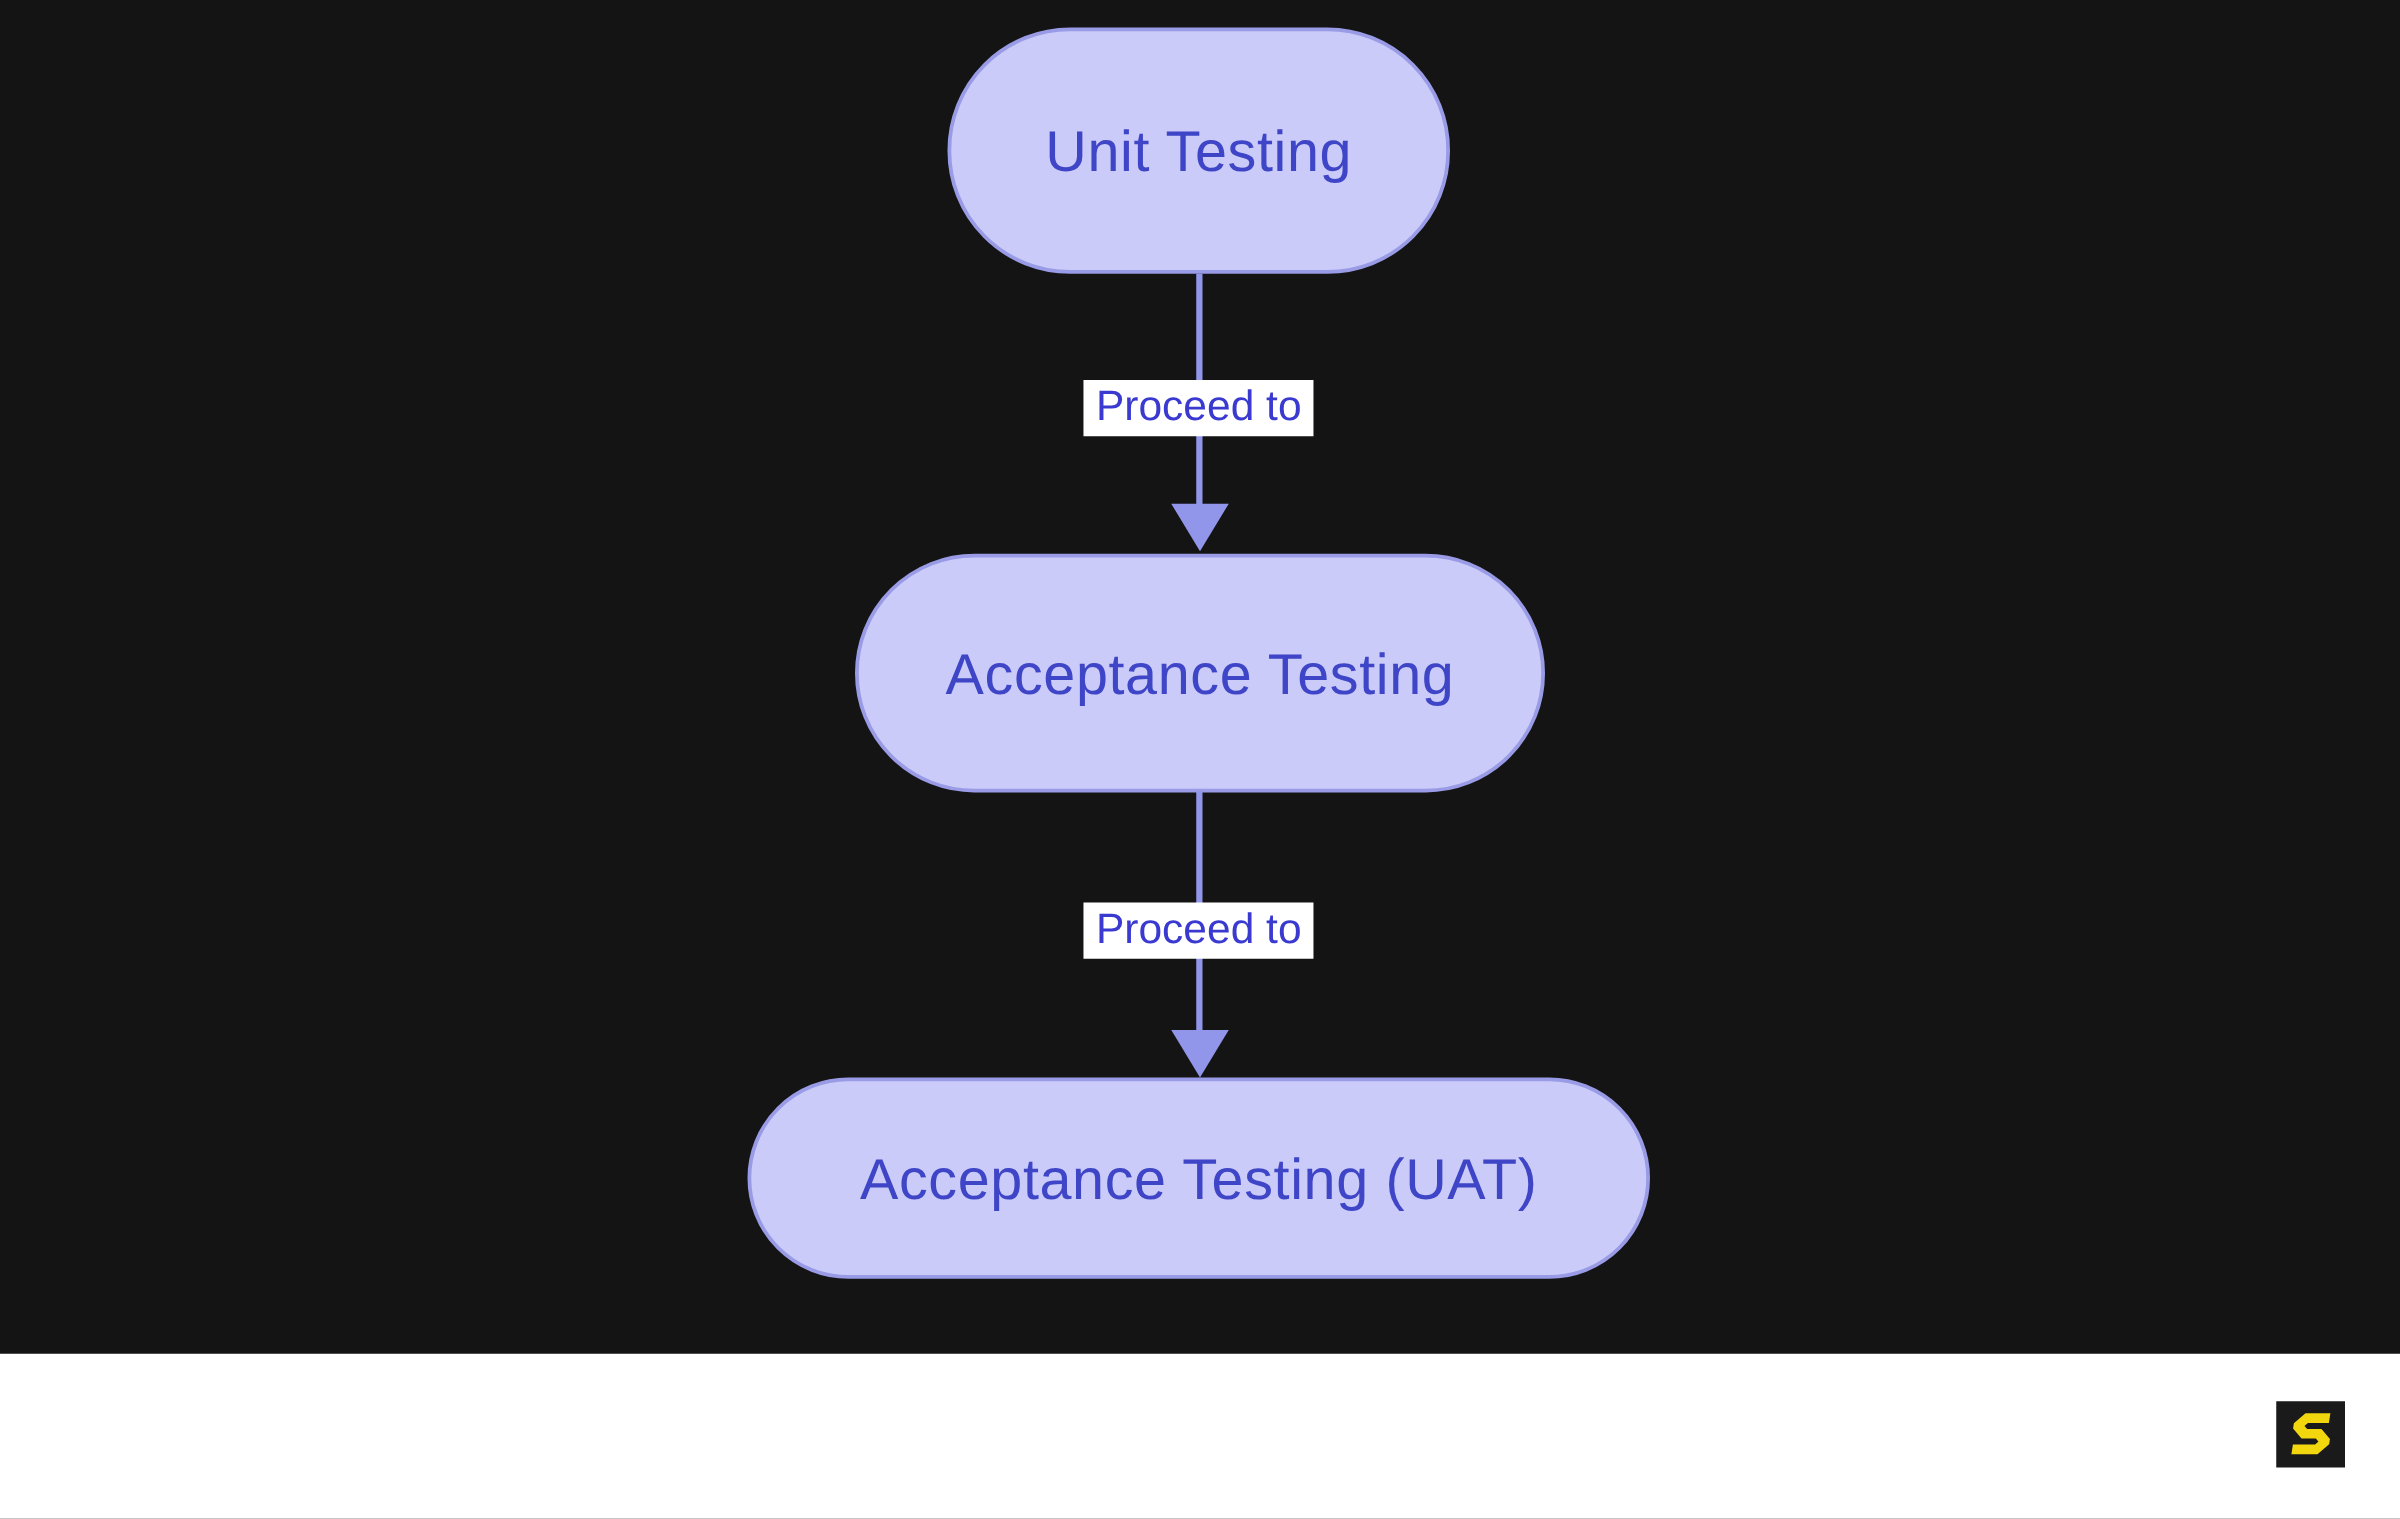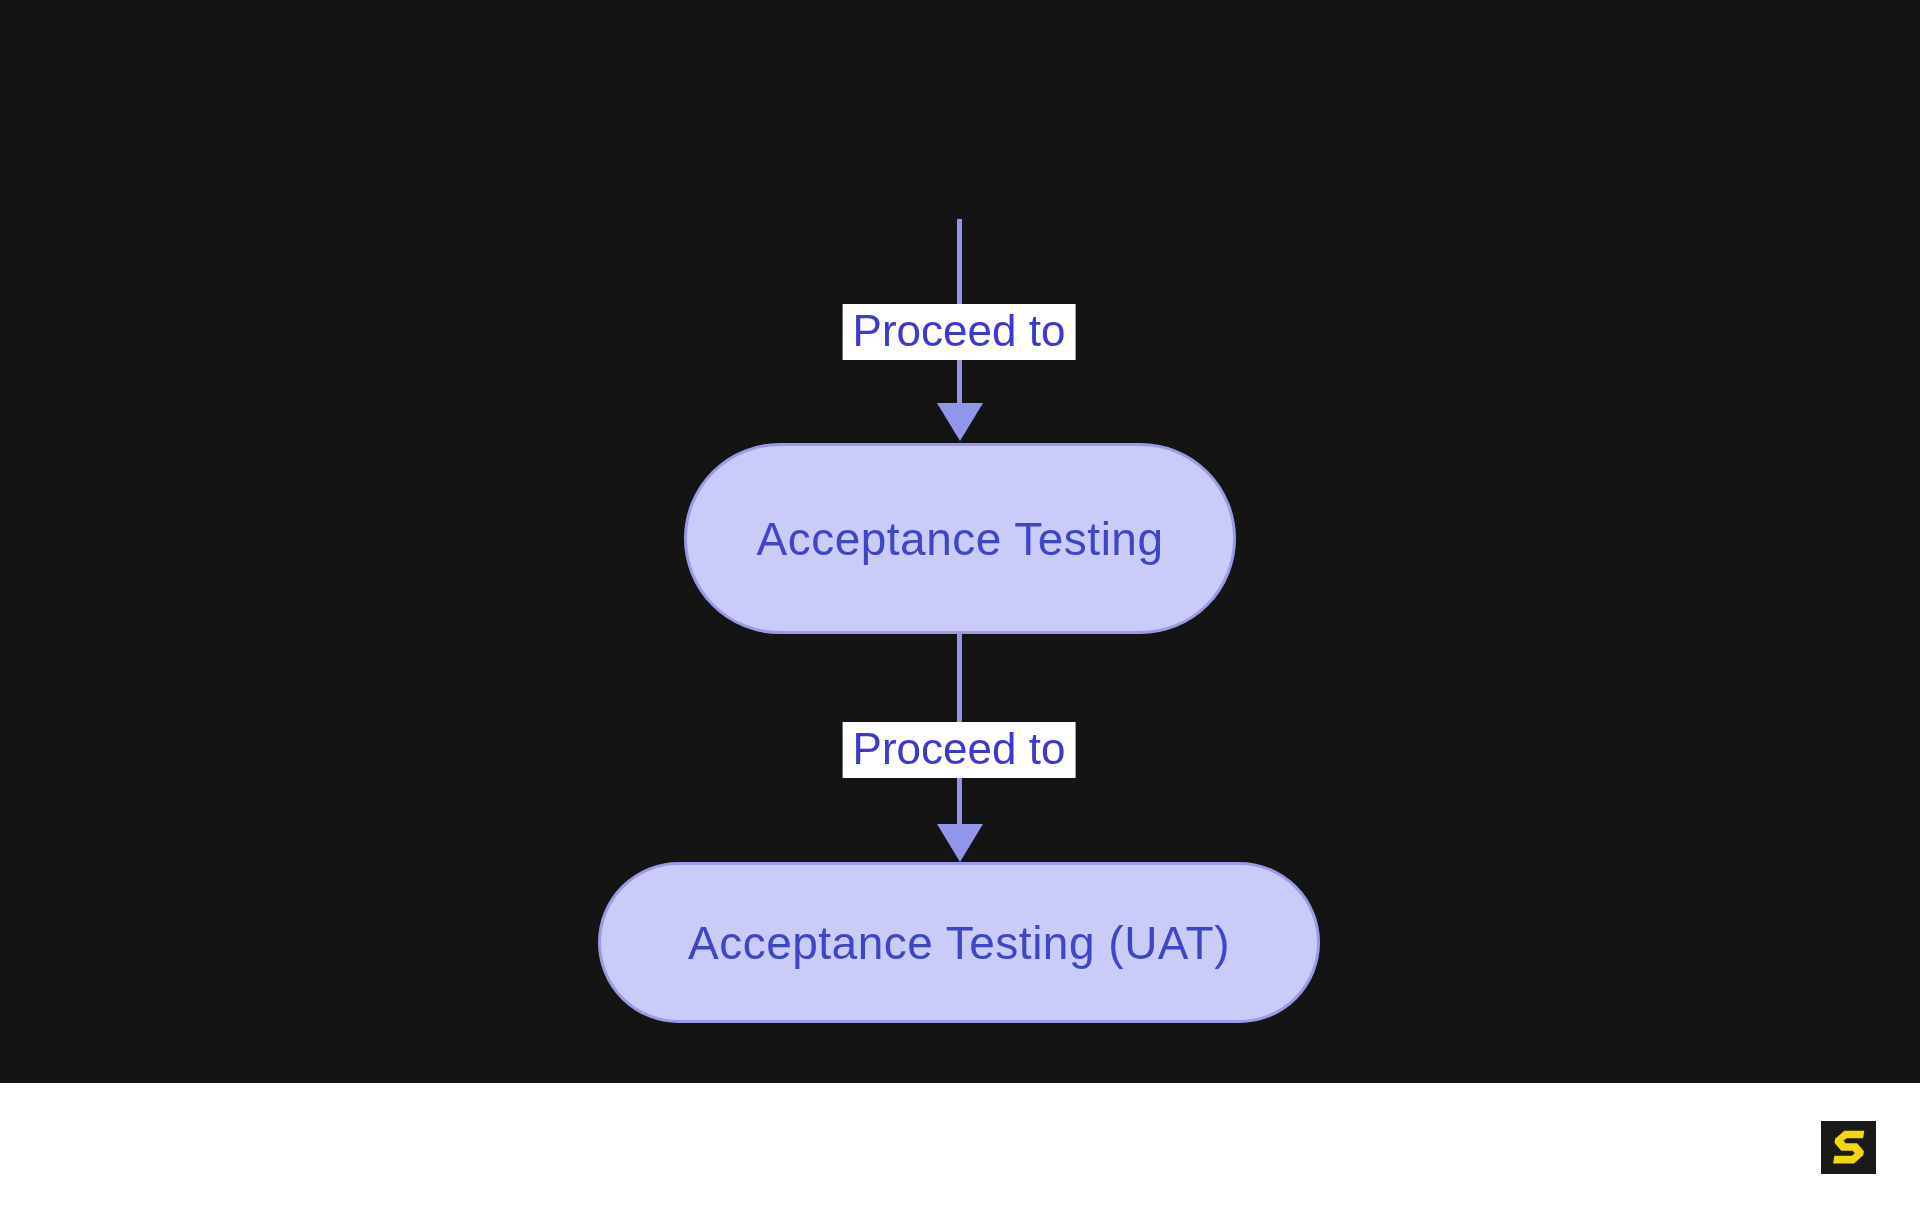--- a/index.html
+++ b/index.html
@@ -54,21 +54,21 @@
   .arrowhead-1 { top: 403px; }
   .arrowhead-2 { top: 824px; }
 
   
   .edge-label {
     position: absolute;
     left: 959px;
     transform: translateX(-50%);
     background: #ffffff;
     color: #3a3ad1;
-    font-size: 44px;
+    font-size: 34px;
     line-height: 1.1;
     padding: 3px 10px 5px 10px;
     white-space: nowrap;
   }
   .edge-label-1 { top: 304px; }
   .edge-label-2 { top: 722px; }
 
   
   .footer {
     position: absolute;
@@ -85,20 +85,23 @@
     align-items: center;
     justify-content: center;
   }
   .brand-logo svg { display: block; }
 </style>
 </head>
 <body>
 
 <div class="canvas">
 
+  <div class="node node-unit">
+    <span>Unit Testing</span>
+  </div>
 
   <div class="edge-line edge-line-1"></div>
   <div class="arrowhead arrowhead-1"></div>
   <div class="edge-label edge-label-1">Proceed to</div>
 
   <div class="node node-integration">
     <span>Acceptance Testing</span>
   </div>
 
   <div class="edge-line edge-line-2"></div>

